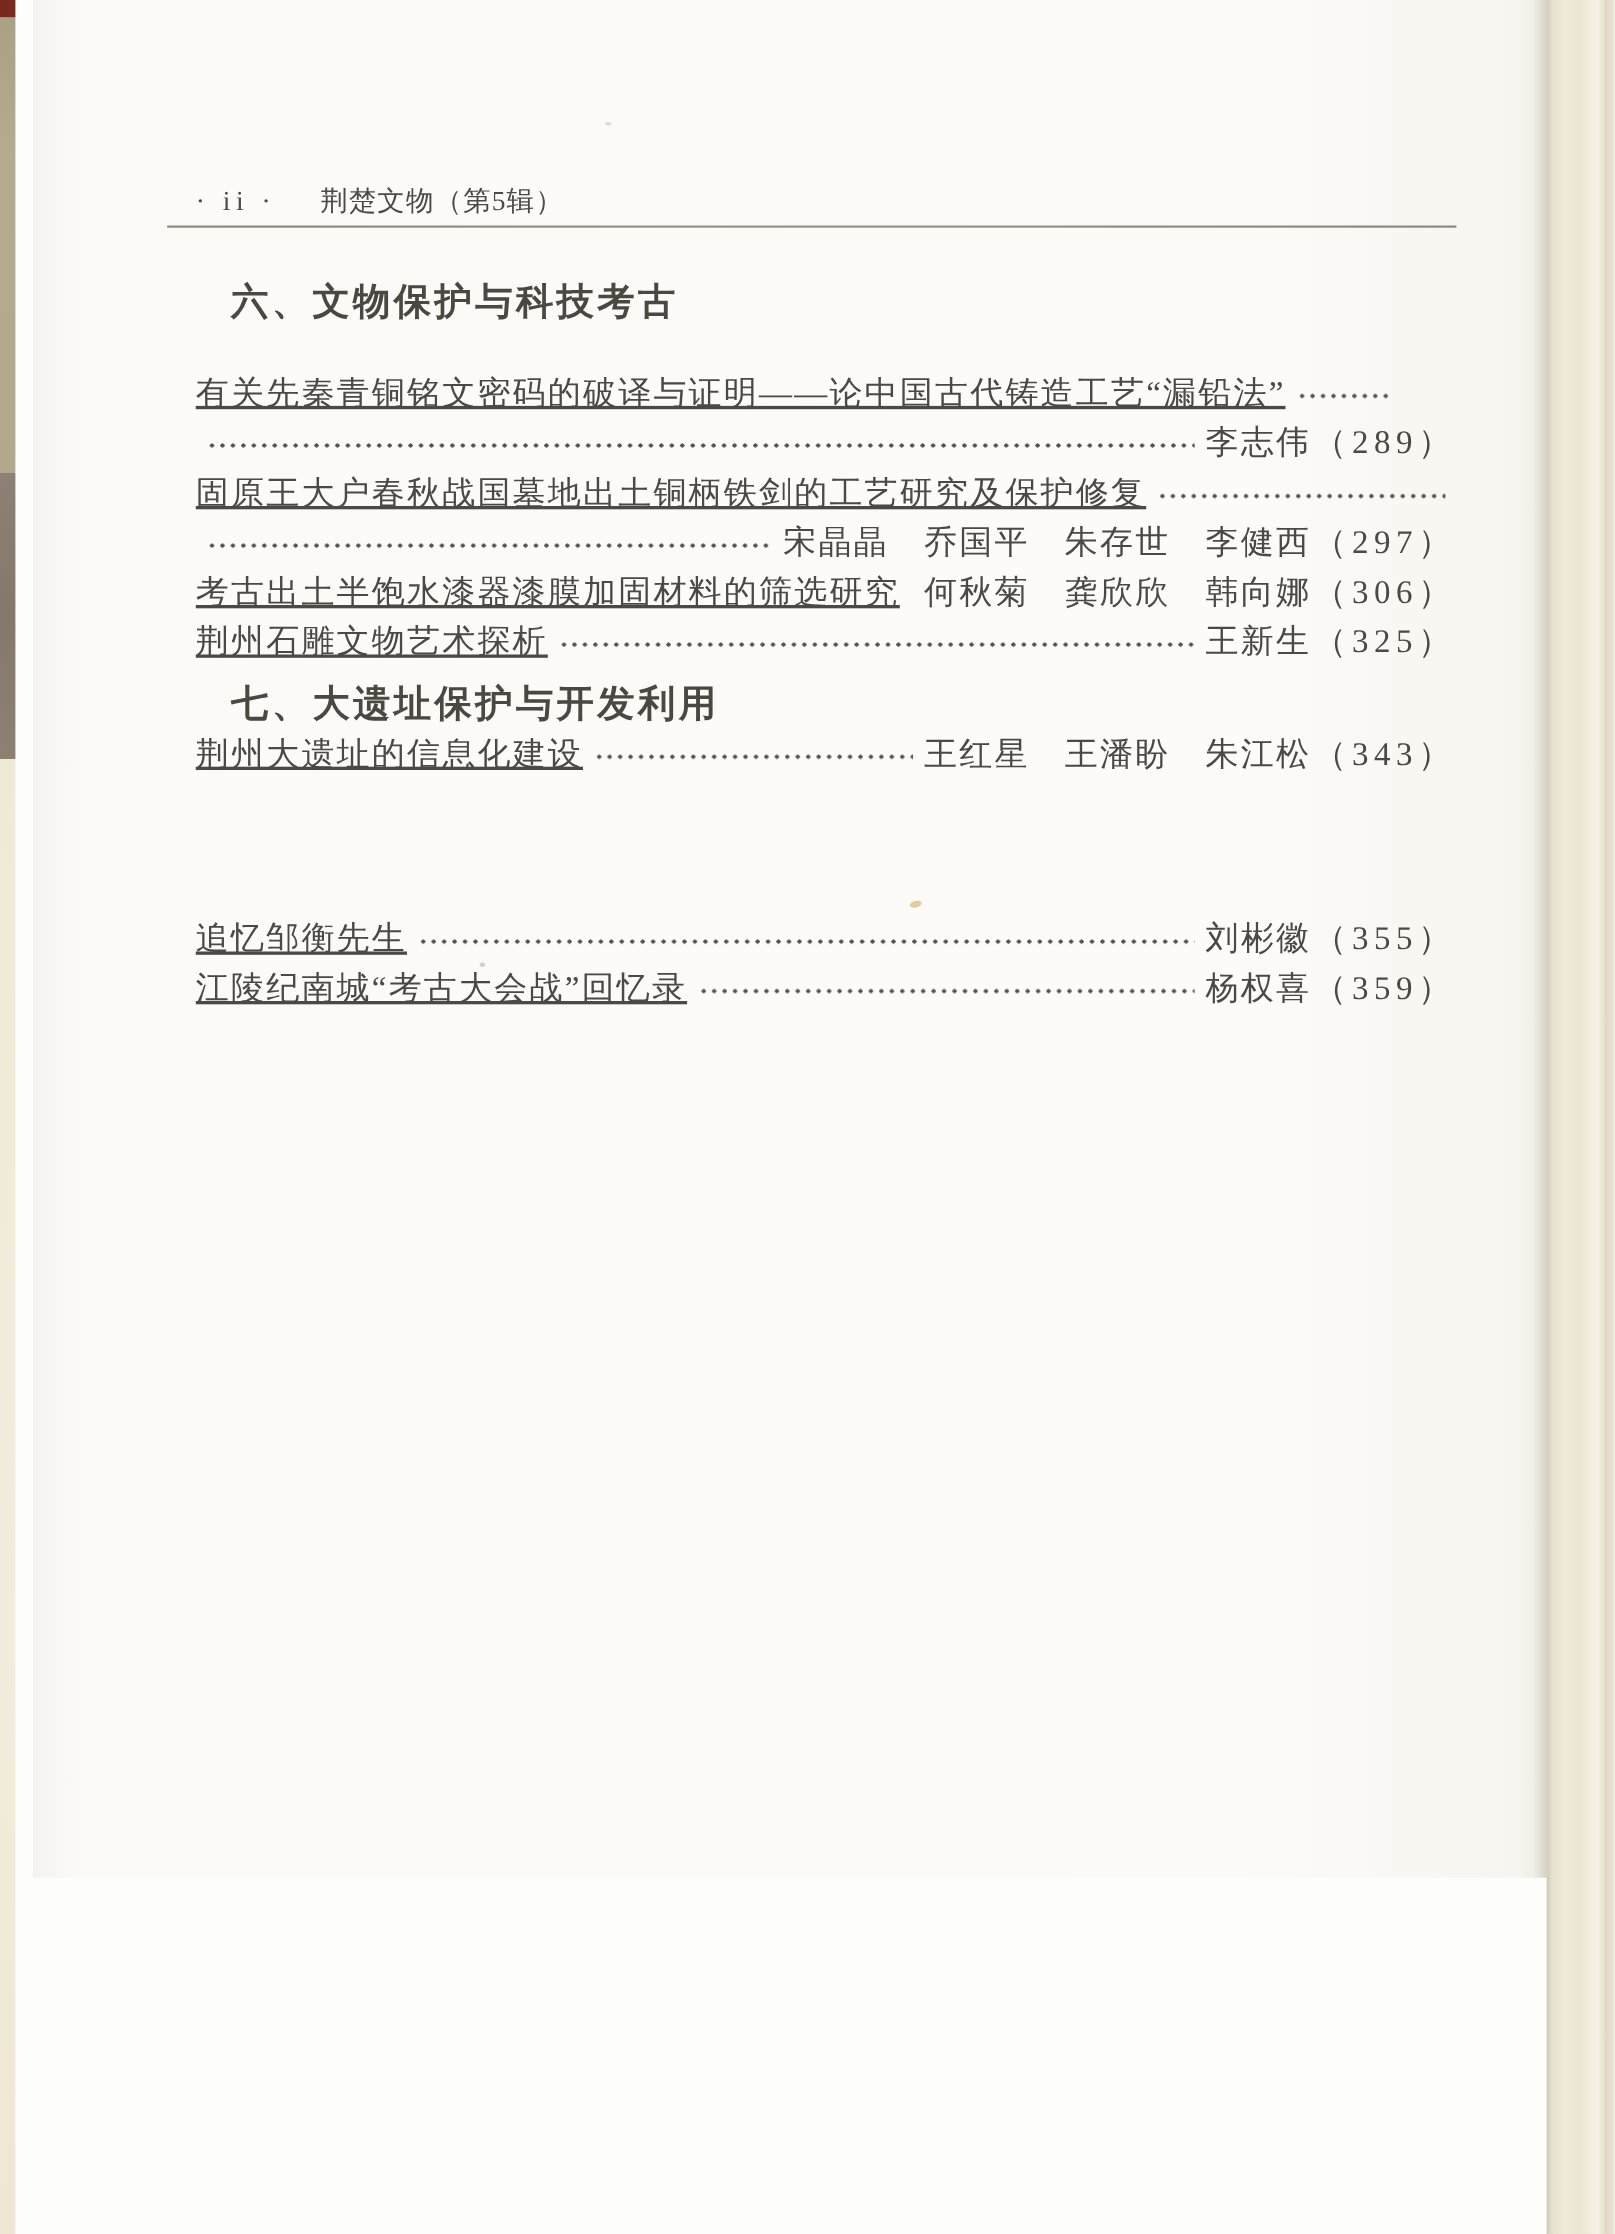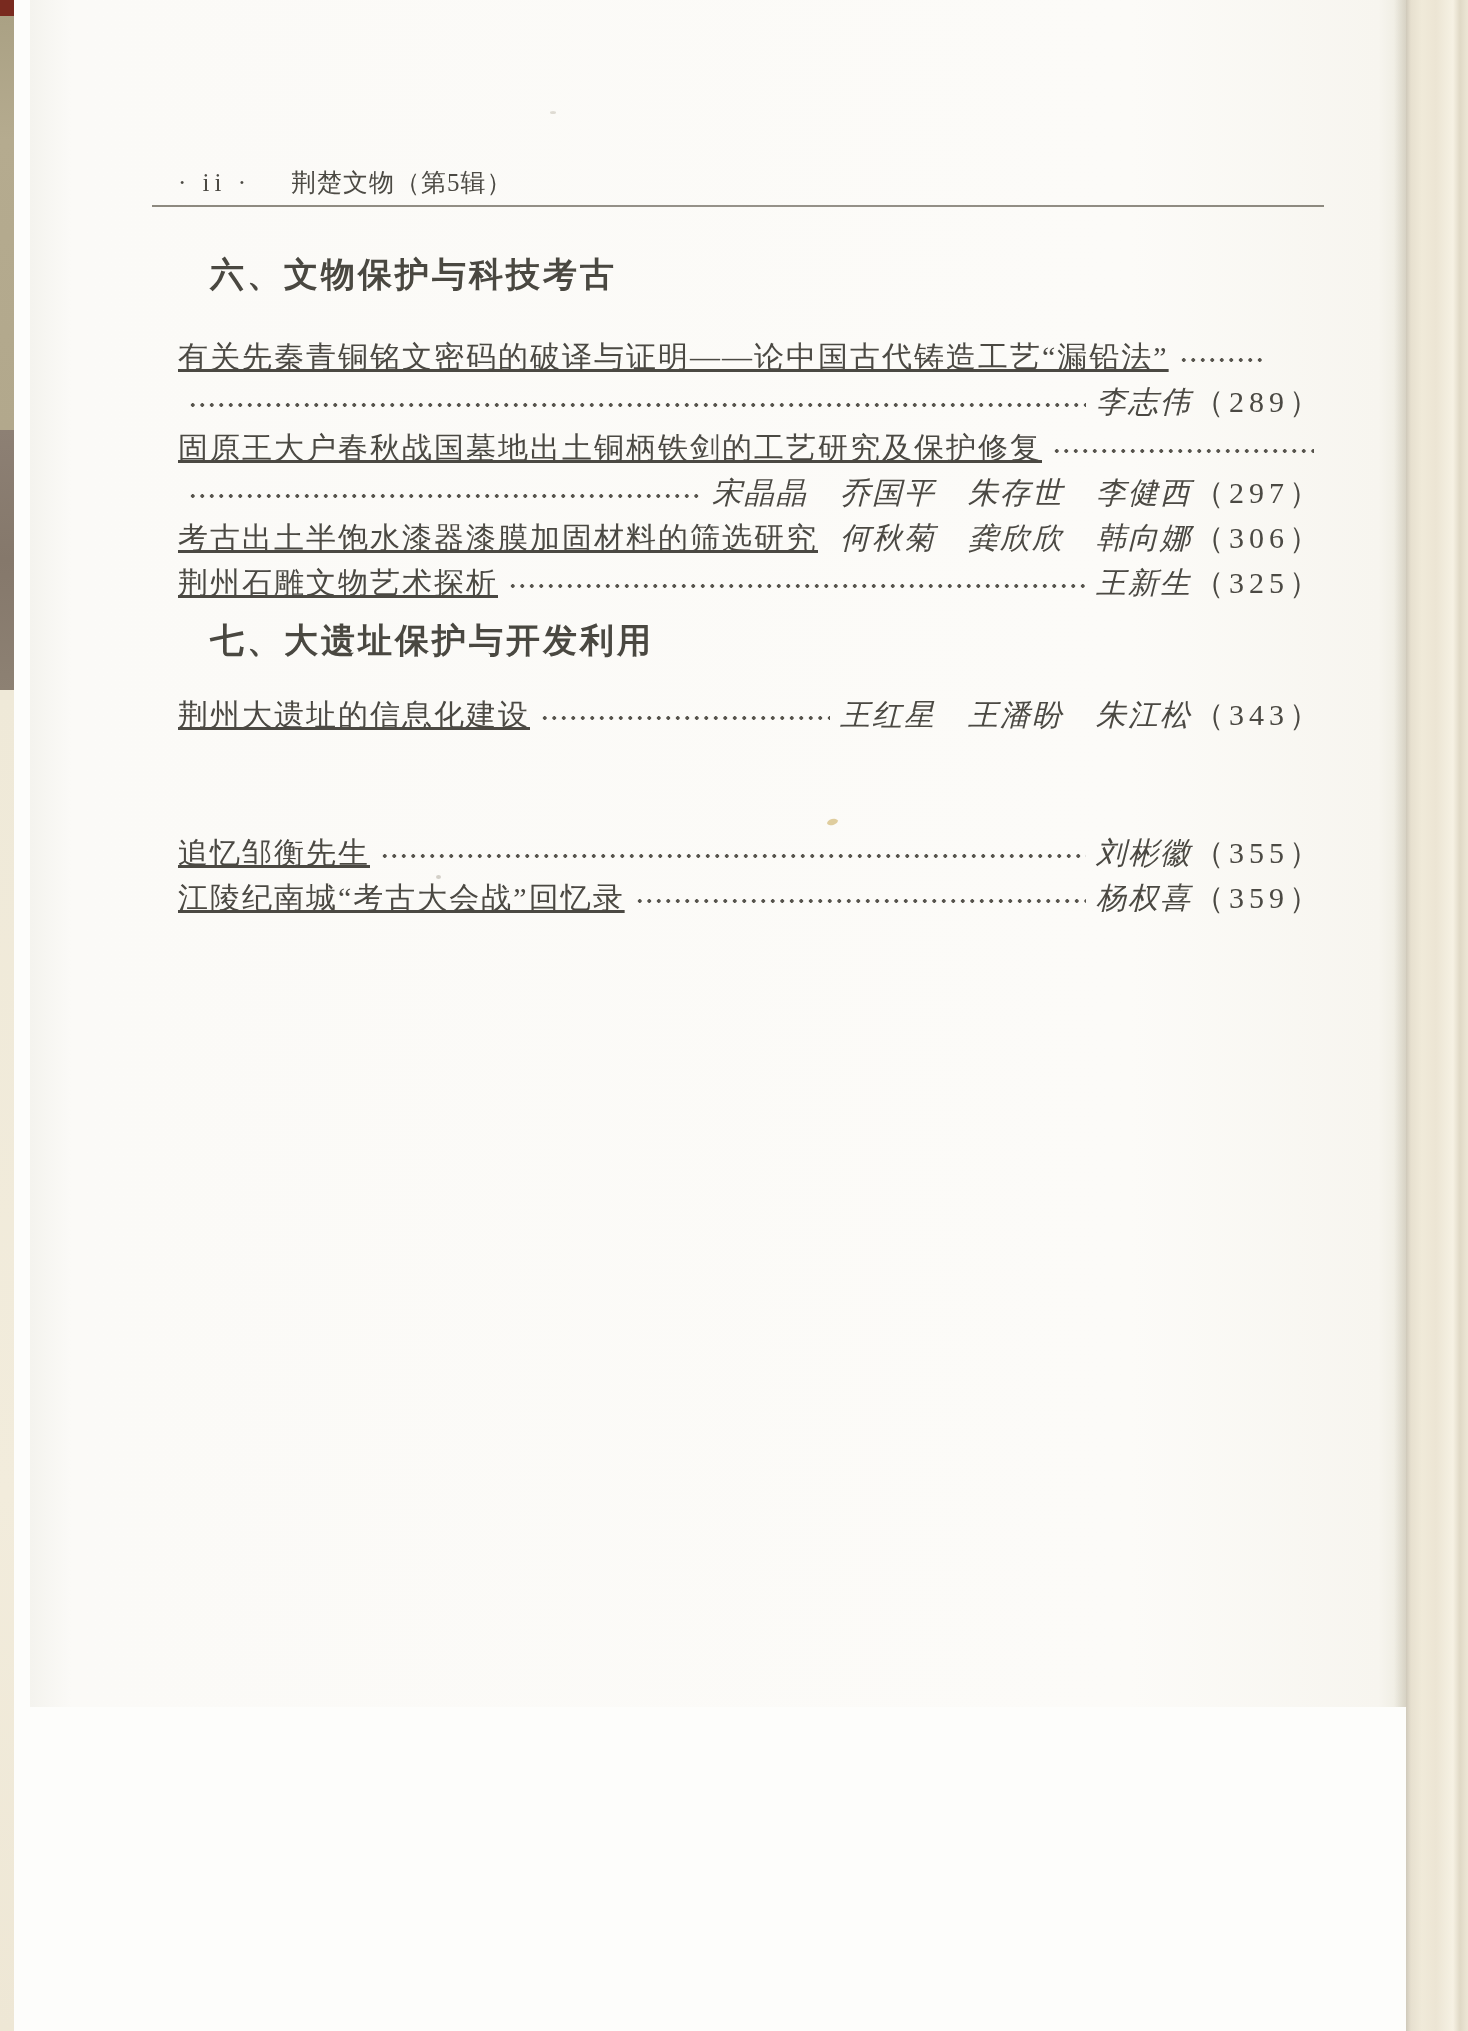--- a/index.html
+++ b/index.html
@@ -45,21 +45,21 @@
     text-align:left;line-height:48px;white-space:pre;
     transform:translateX(32px);
   }
   
   .line{
     position:absolute;left:148px;width:1146px;height:42px;
     display:flex;align-items:center;
     font-size:30px;color:#4b4943;white-space:pre;
   }
   .t{letter-spacing:2px;flex:0 0 auto;text-decoration:underline;}
-  .a{letter-spacing:2px;flex:0 0 auto;font-style:italic;}
+  .a{letter-spacing:2px;flex:0 0 auto;}
   .p{letter-spacing:5px;flex:0 0 auto;margin-left:2px;}
   .leader{
     flex:1 1 auto;min-width:0;height:10px;align-self:center;transform:translateY(3px);
     margin:0 10px;
     background-image:radial-gradient(circle,#56534c 1.7px,rgba(86,83,76,0) 2.1px);
     background-size:9.5px 10px;background-repeat:repeat-x;background-position:left center;
   }
   .leader.fixed{flex:0 0 84px;}
   
   .speck1{position:absolute;left:797px;top:819px;width:11px;height:6px;border-radius:50%;
@@ -118,21 +118,21 @@
 
     <div class="line" style="top:562px">
       <span class="t">荆州石雕文物艺术探析</span>
       <span class="leader"></span>
       <span class="a">王新生</span>
       <span class="p">（325）</span>
     </div>
 
     <h2 class="sec" style="top:616px">七、大遗址保护与开发利用</h2>
 
-    <div class="line" style="top:694px">
+    <div class="line" style="top:664px">
       <span class="t">荆州大遗址的信息化建设</span>
       <span class="leader"></span>
       <span class="a">王红星　王潘盼　朱江松</span>
       <span class="p">（343）</span>
     </div>
 
 
     <div class="line" style="top:832px">
       <span class="t">追忆邹衡先生</span>
       <span class="leader"></span>

